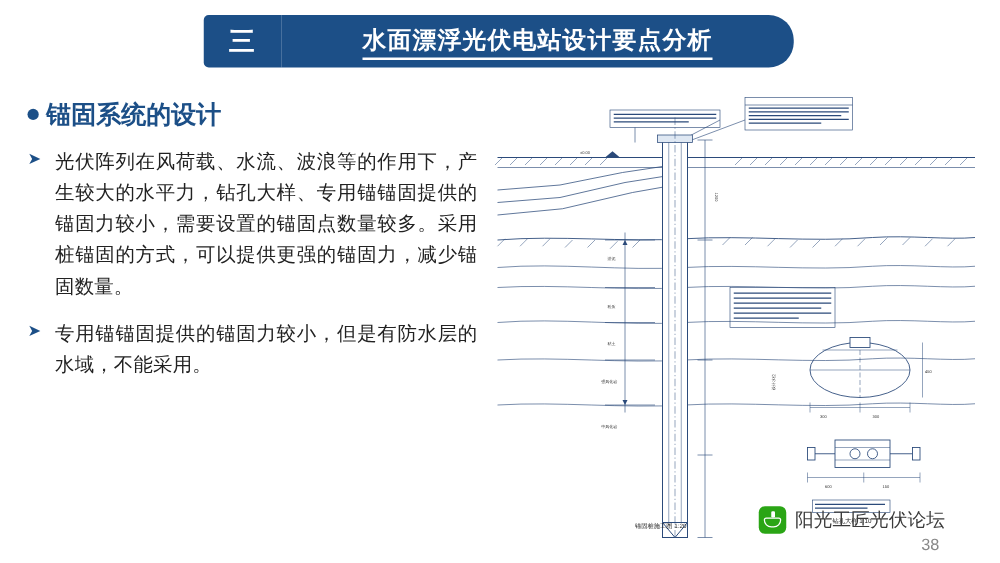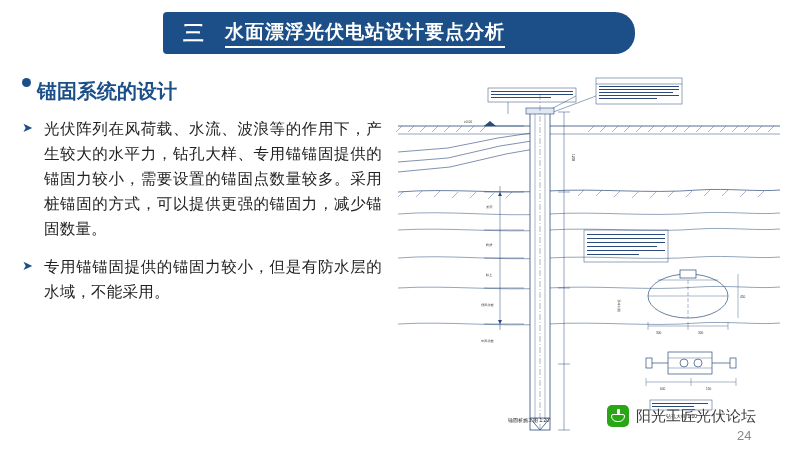--- a/index.html
+++ b/index.html
@@ -47,42 +47,42 @@
     position: absolute;
     left: 62px; top: 0;
     width: 410px; height: 42px;
     background: #1c4f87;
     border-radius: 0 20px 20px 0;
     color: #ffffff;
     font-size: 19px;
     font-weight: bold;
     display: flex;
     align-items: center;
-    justify-content: flex-start;
+    justify-content: center;
     font-family: "DejaVu Sans", sans-serif;
     letter-spacing: 1px;
   }
   .header-bar-inner {
     border-bottom: 2px solid #ffffff;
     padding-bottom: 1px;
   }
   
   .content-left {
     position: absolute;
     left: 22px;
     top: 78px;
     width: 360px;
   }
   .section-title {
     font-size: 20px;
     font-weight: bold;
     color: #1c4f87;
     font-family: "DejaVu Sans", sans-serif;
     display: flex;
-    align-items: flex-start;
+    align-items: center;
     margin-bottom: 12px;
   }
   .bullet-dot {
     width: 9px; height: 9px;
     background: #1c4f87;
     border-radius: 50%;
     display: inline-block;
     margin-right: 6px;
     flex: 0 0 auto;
   }
@@ -405,15 +405,15 @@
       </g>
       <text class="tiny" x="76" y="49">±0.00</text>
     </svg>
   </div>
 
   <div class="footer-logo">
     <span class="logo-mark"></span>
     <span class="logo-text">阳光工匠光伏论坛</span>
   </div>
 
-  <div class="page-num">24</div>
+  <div class="page-num">38</div>
 
 </div>
 
 </body></html>

